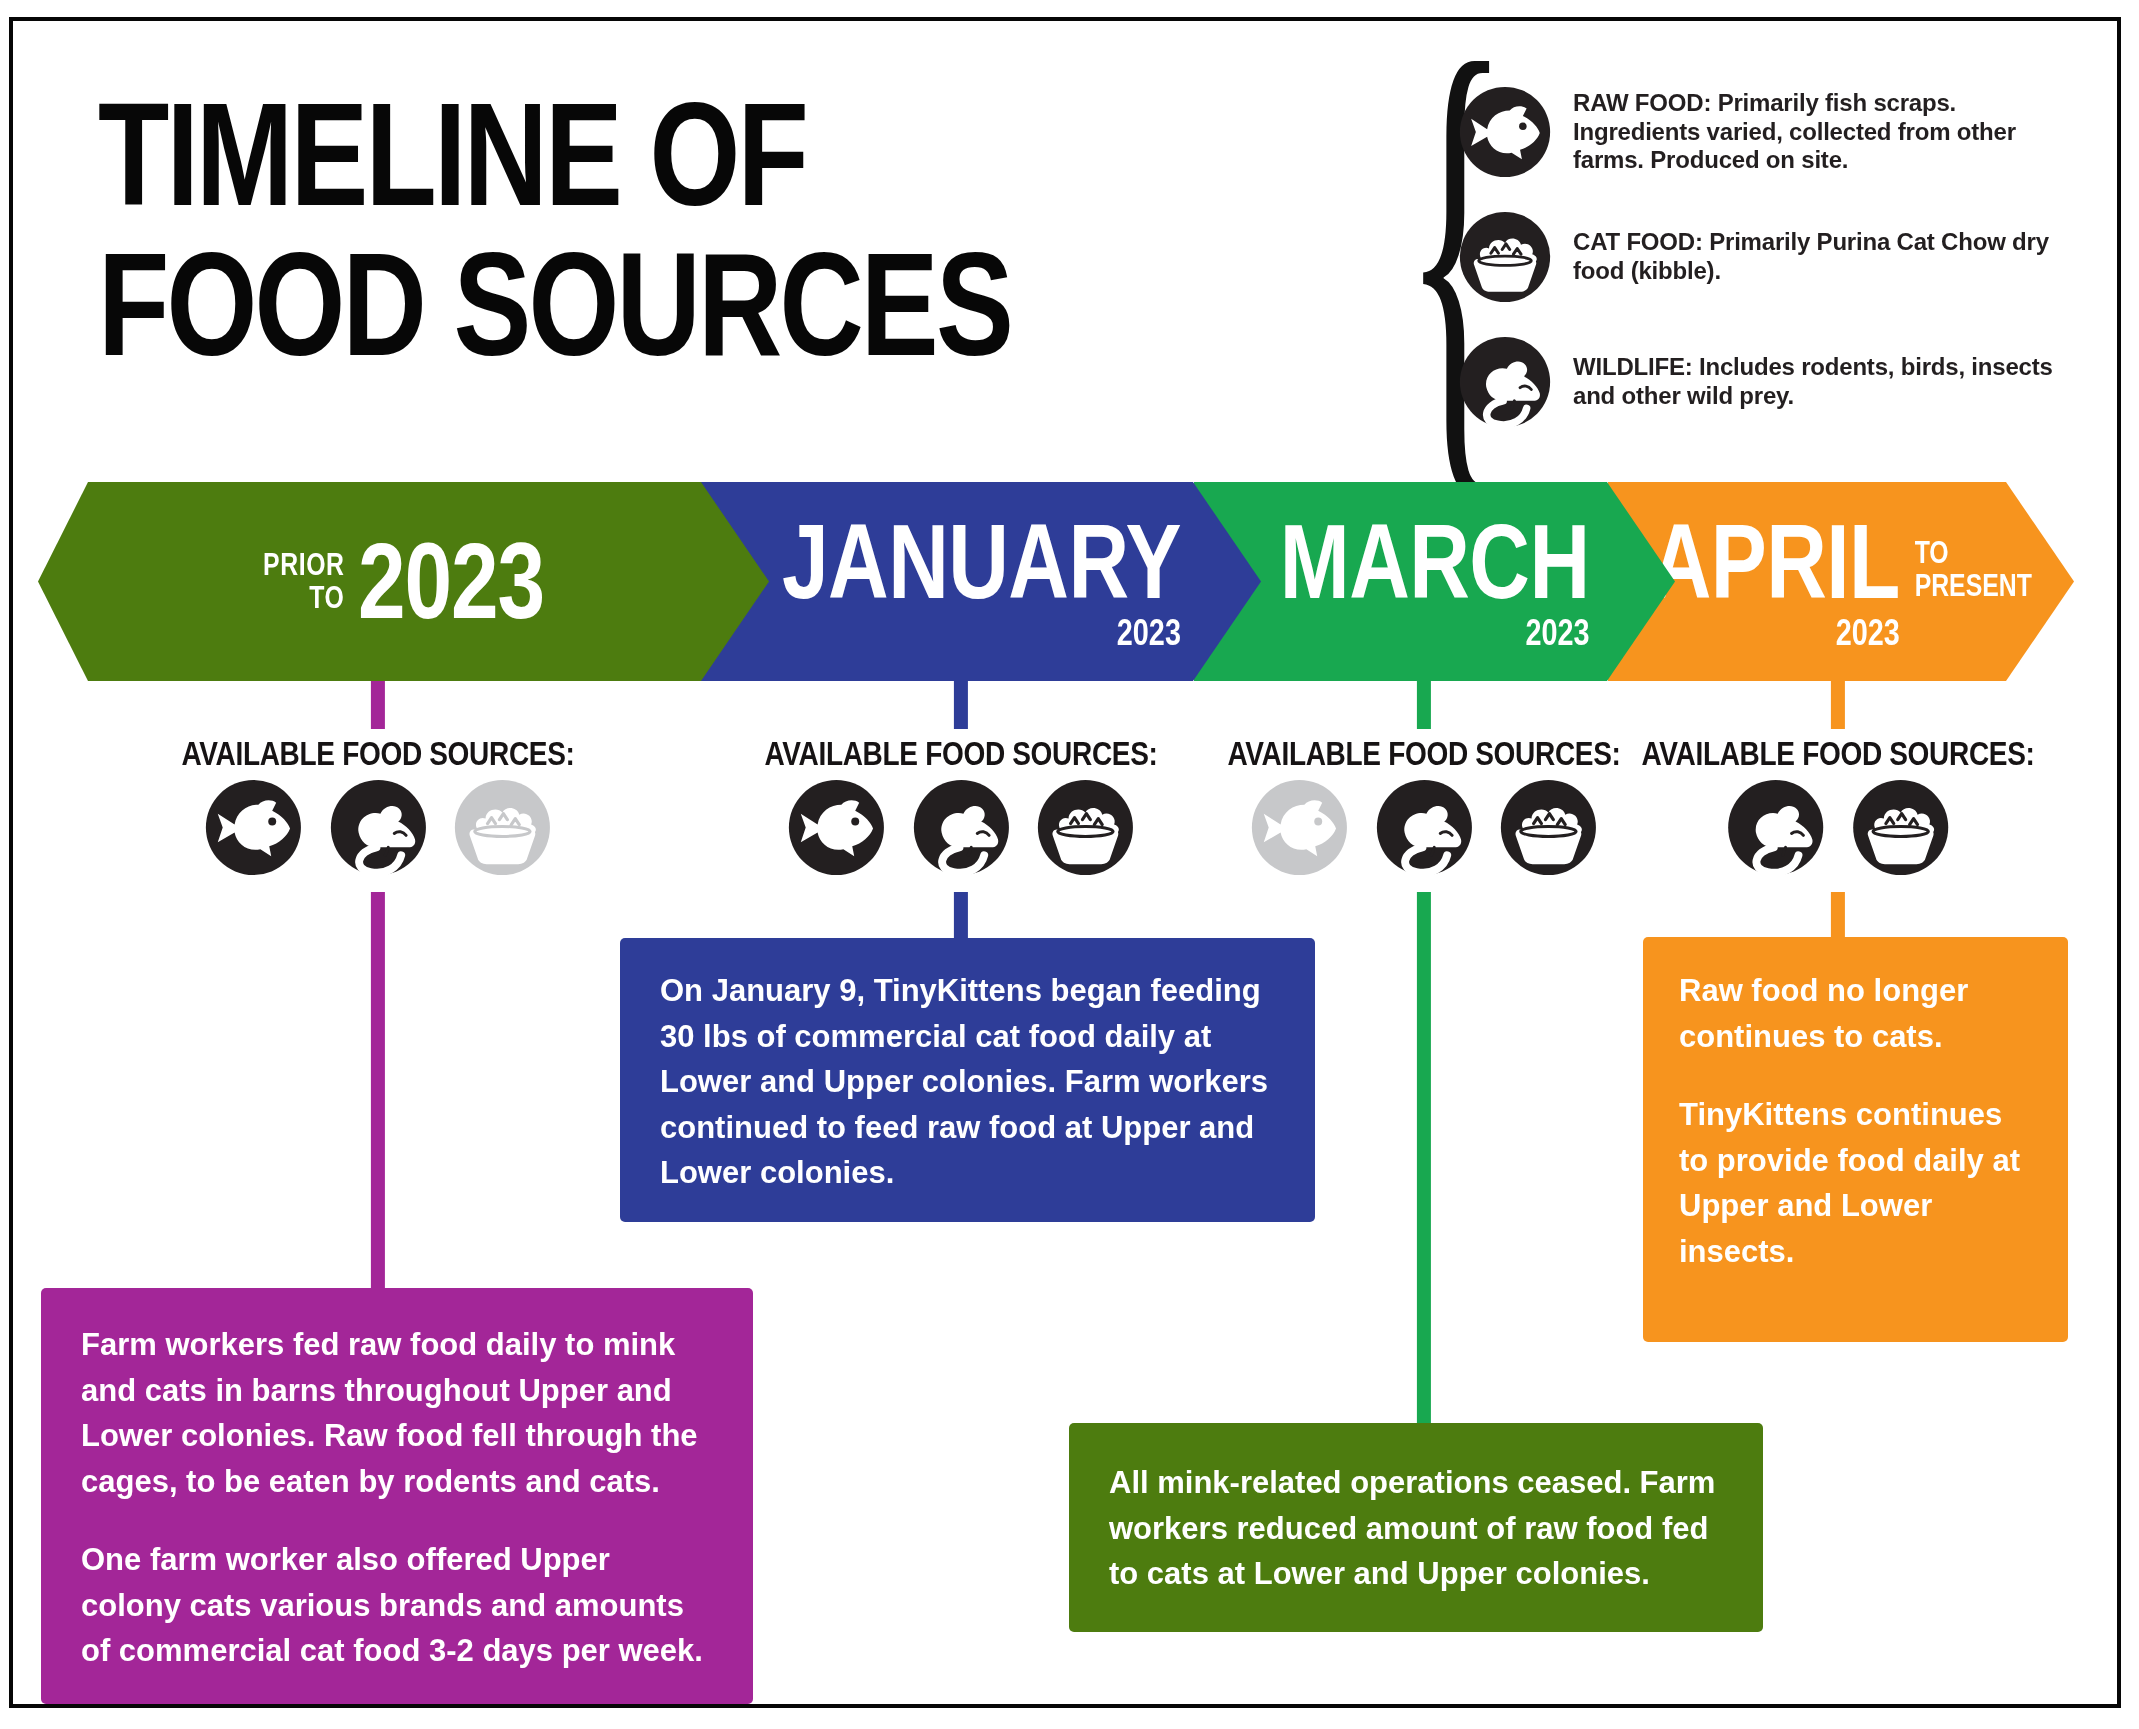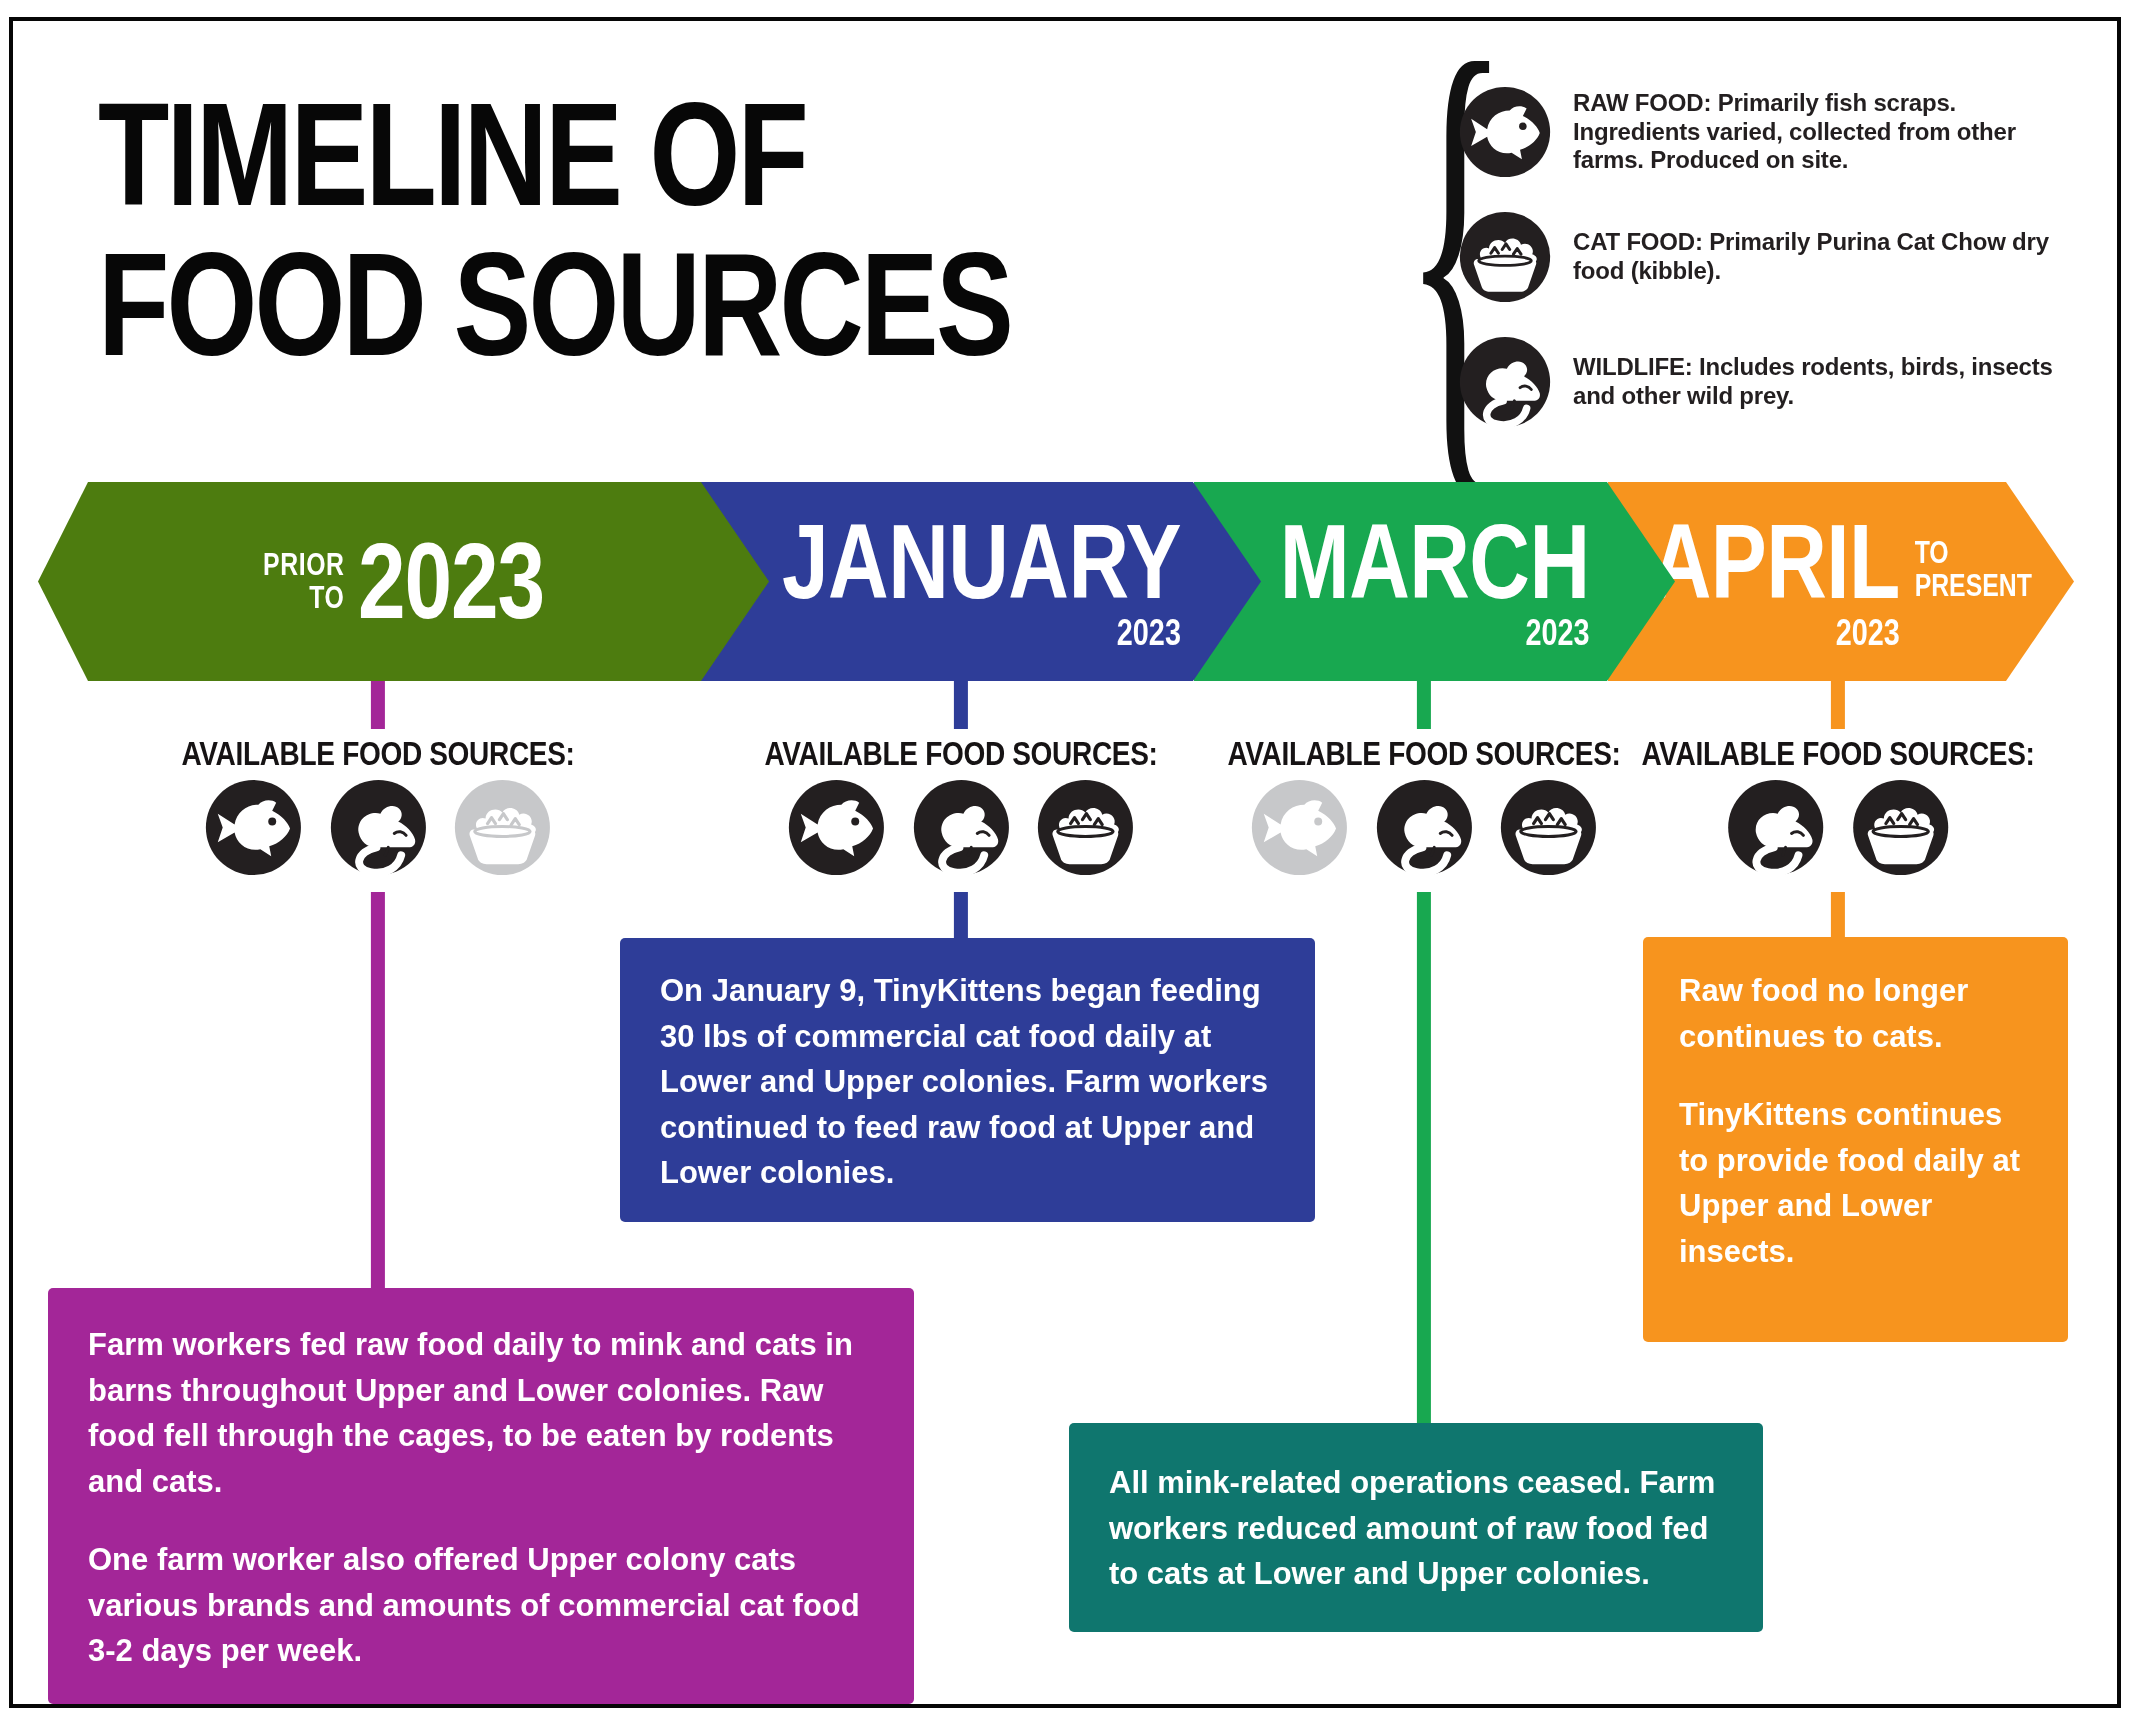--- a/index.html
+++ b/index.html
@@ -64,23 +64,23 @@
   .legend-icon{width:94px;height:94px;}
   .gray{--bg:#C7C8CA;}
 
   
   .note{
     position:absolute;border-radius:5px;color:#fff;font-weight:bold;
     font-size:31px;line-height:1.47;padding:34px 40px;z-index:3;
   }
   .note p{margin:0;}
   .note p + p{margin-top:33px;}
-  .n-magenta{background:#A32698;left:48px;top:1288px;width:866px;height:416px;}
+  .n-magenta{background:#A32698;left:41px;top:1288px;width:712px;height:416px;}
   .n-blue{background:#2E3D98;left:620px;top:938px;width:695px;height:284px;font-size:31px;padding:30px 40px;}
-  .n-green{background:#0f766e;left:1069px;top:1423px;width:694px;height:209px;padding:37px 40px;}
+  .n-green{background:#4d7c0f;left:1069px;top:1423px;width:694px;height:209px;padding:37px 40px;}
   .n-orange{background:#F7941E;left:1643px;top:937px;width:425px;height:405px;padding:31px 36px;}
 </style>
 </head>
 <body>
 
 <svg width="0" height="0" style="position:absolute">
   <defs>
     <symbol id="ic-fish" viewBox="0 0 100 100">
       <circle cx="50" cy="50" r="48" fill="var(--bg,#231F20)"></circle>
       <path fill="#ffffff" d="M14 36 L31 47 C33 34 44 27 55 27 C59 22 68 21 73 25 L69 33 C79 38 85 45 87 51 C84 59 76 66 66 69 L68 79 L57 72 C44 75 33 66 31 55 L14 65 L19 50 Z"></path>

